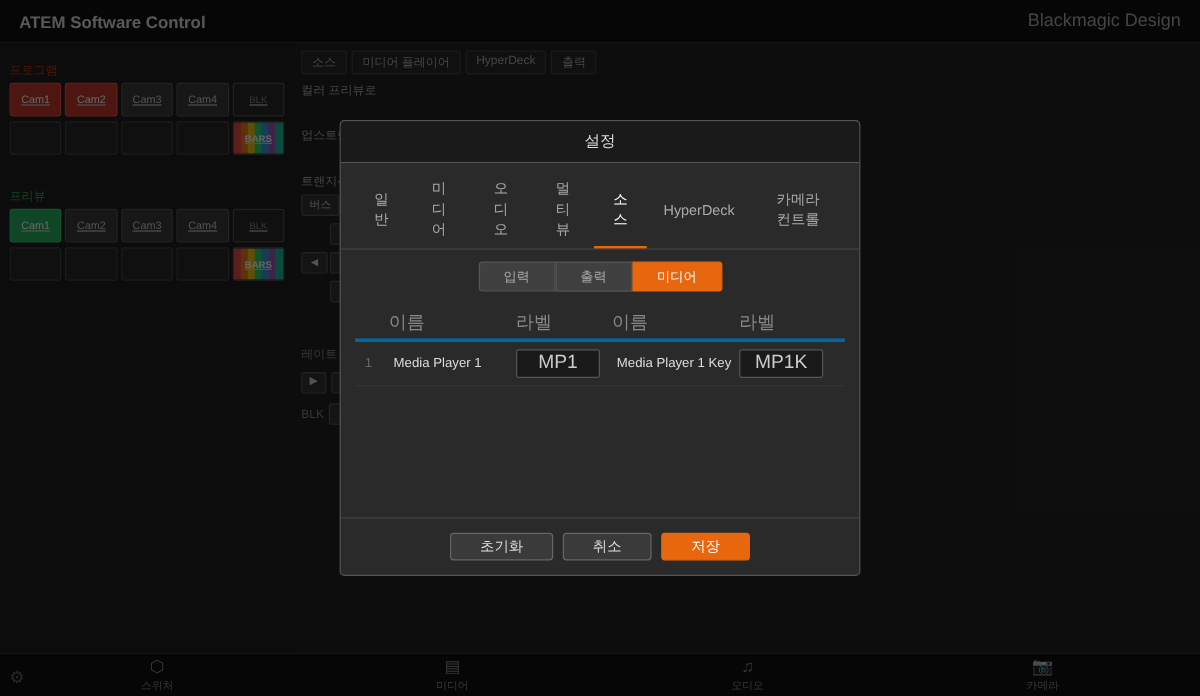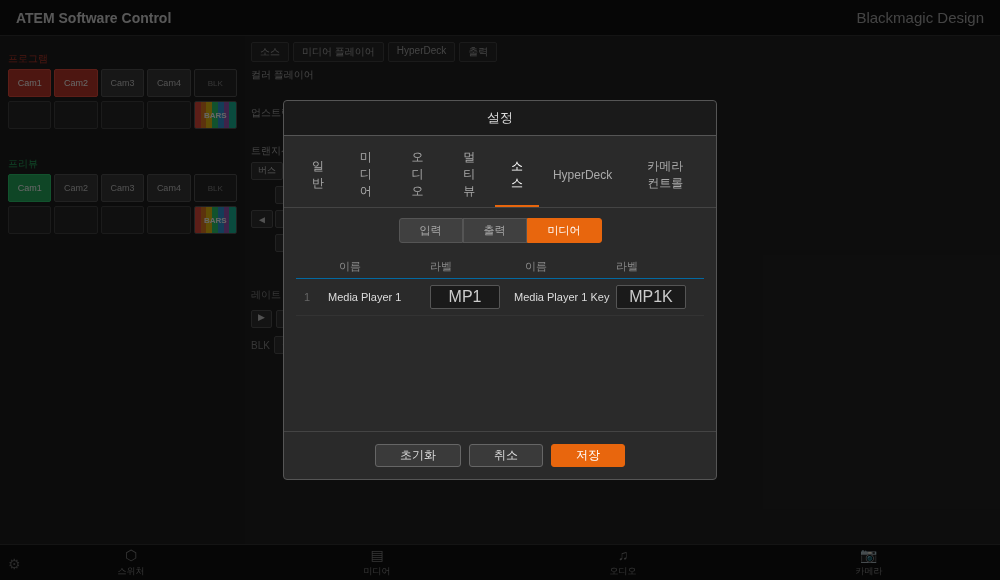--- a/index.html
+++ b/index.html
@@ -53,20 +53,21 @@
       font-size: 10px;
       margin-bottom: 4px;
       margin-top: 8px;
     }
 
     .cam-grid {
       display: grid;
       grid-template-columns: repeat(5, 1fr);
       gap: 3px;
       margin-bottom: 4px;
+      text-decoration: underline;
     }
 
     .cam-btn {
       background: #3a3a3a;
       border: 1px solid #555;
       border-radius: 2px;
       color: #ccc;
       font-size: 9px;
       padding: 4px 2px;
       text-align: center;
@@ -264,25 +265,25 @@
     }
 
     .modal-body {
       flex: 1;
       padding: 12px;
     }
 
     .table-header {
       display: grid;
       grid-template-columns: 20px 1fr 80px 1fr 80px;
-      gap: 15px;
+      gap: 0;
       padding: 4px 8px;
       color: #888;
-      font-size: 11px;
-      border-bottom: 1px solid #0369a1;
+      font-size: 15px;
+      border-bottom: 3px solid #0369a1;
     }
 
     .table-row {
       display: grid;
       grid-template-columns: 20px 1fr 80px 1fr 80px;
       gap: 4px;
       padding: 6px 8px;
       align-items: center;
       border-bottom: 1px solid #333;
     }
@@ -416,21 +417,21 @@
     </div>
   </div>
 
   <div class="right-panel">
     <div class="right-top-tabs">
       <div class="right-tab">소스</div>
       <div class="right-tab">미디어 플레이어</div>
       <div class="right-tab">HyperDeck</div>
       <div class="right-tab">출력</div>
     </div>
-    <div class="right-section-title">컬러 플레이어</div>
+    <div class="right-section-title">컬러 프리뷰로</div>
     <div style="height: 20px;"></div>
     <div class="right-section-title">업스트림 키 1</div>
     <div style="height: 20px;"></div>
     <div class="right-section-title">트랜지션</div>
     <div style="display:flex; gap: 2px; margin-bottom: 6px;">
       <div class="control-btn">버스</div>
       <div class="control-btn">딥</div>
       <div class="control-btn">와이프</div>
       <div class="control-btn">DVE</div>
     </div>

